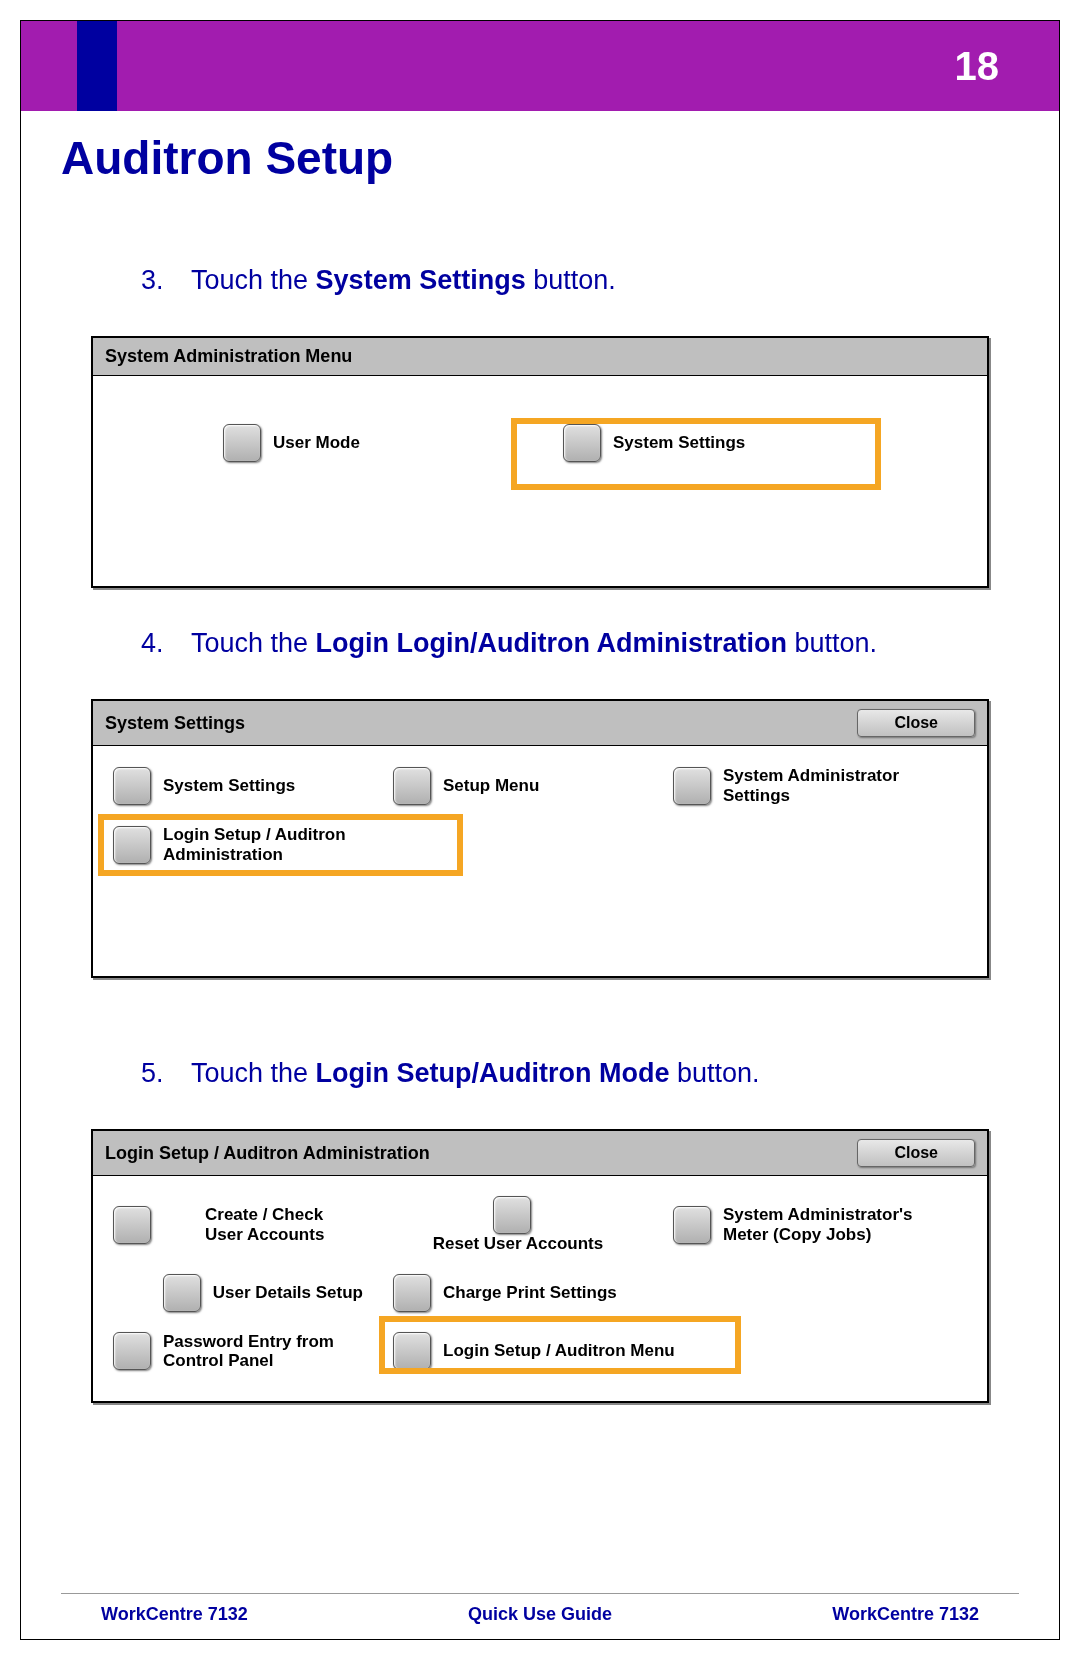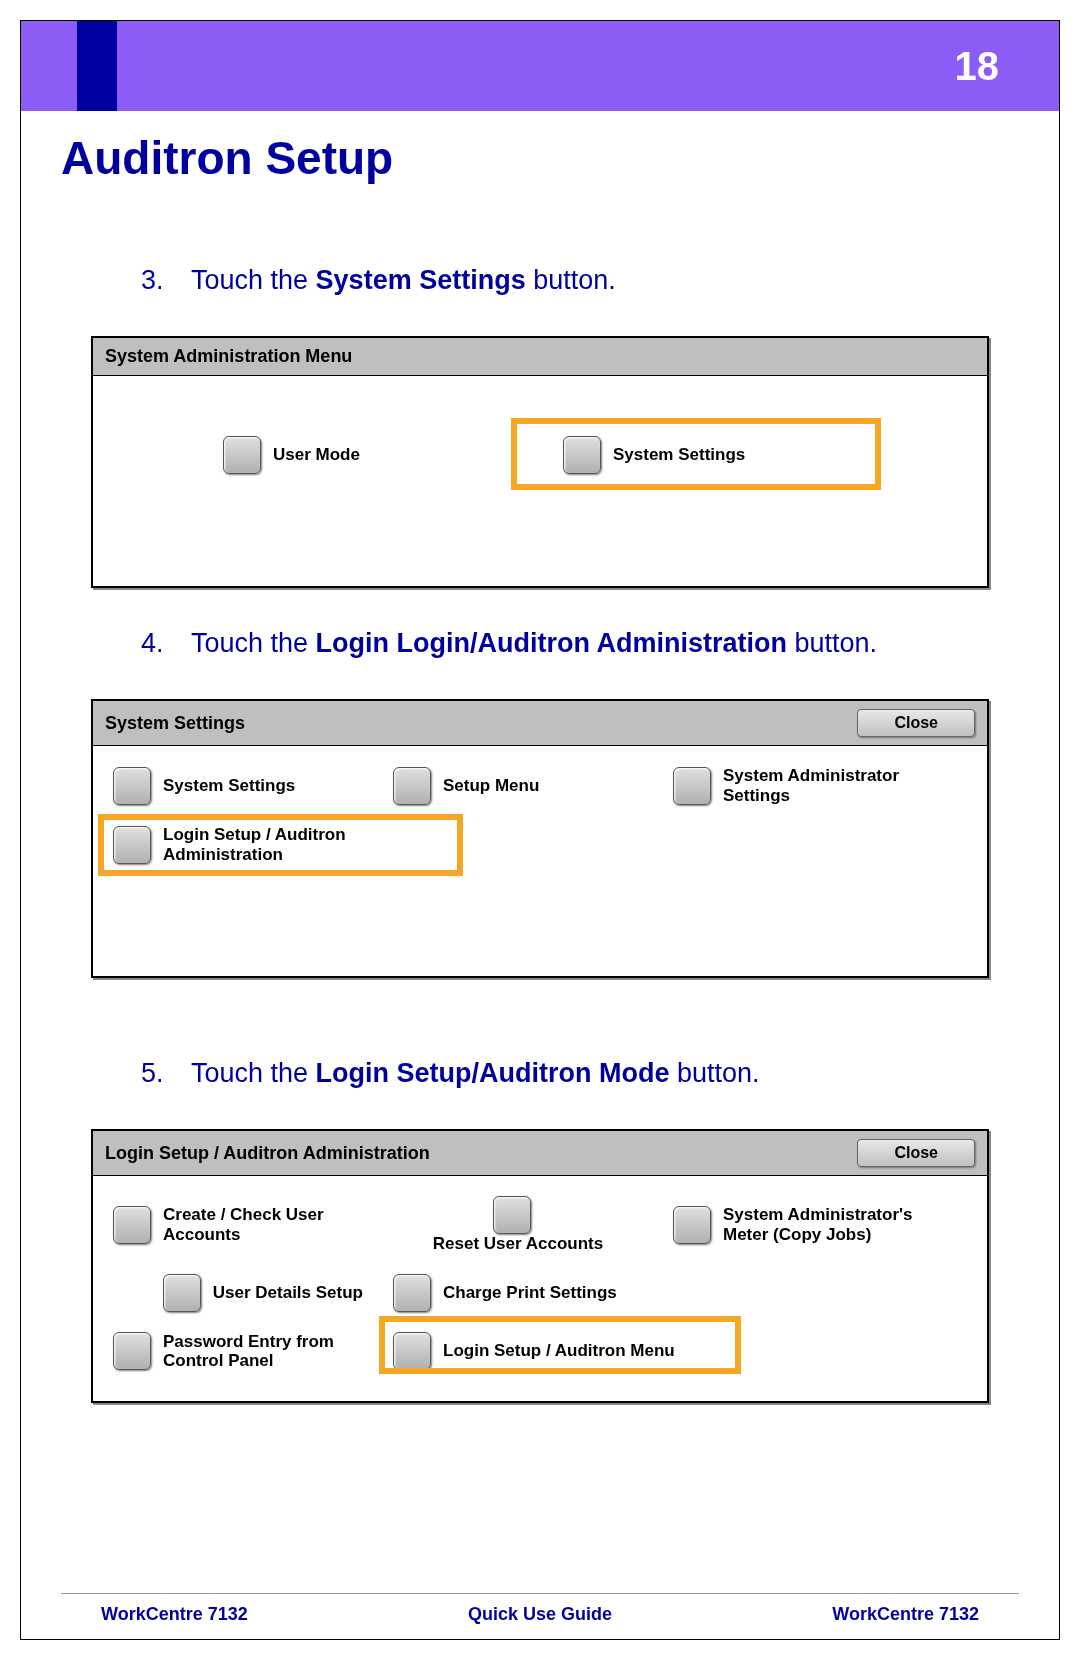--- a/index.html
+++ b/index.html
@@ -1,30 +1,30 @@
 <!DOCTYPE html>
 <html><head>
 <meta charset="utf-8">
 <style>
   * { box-sizing: border-box; margin: 0; padding: 0; }
   body { font-family: Arial, Helvetica, sans-serif; background: #fff; width: 1080px; height: 1669px; position: relative; }
   .page-border { border: 1px solid #000; margin: 20px; height: 1620px; position: relative; overflow: hidden; }
-  .header-bar { background: #8b5cf6; height: 90px; display: flex; justify-content: space-between; align-items: center; padding: 0 60px 0 56px; }
+  .header-bar { background: #a21caf; height: 90px; display: flex; justify-content: space-between; align-items: center; padding: 0 60px 0 56px; }
   .header-left { width: 40px; height: 90px; background: #0000a0; }
   .page-number { color: #fff; font-size: 40px; font-weight: bold; }
   .main-title { color: #0000a0; font-size: 46px; font-weight: bold; padding: 20px 40px 40px 40px; }
   .content { padding: 0 70px; }
   .step { color: #0000a0; font-size: 27px; margin: 40px 0 40px 50px; display: flex; }
   .step-num { width: 50px; flex-shrink: 0; }
   .step-text { flex: 1; }
   .panel { border: 2px solid #000; background: #fff; margin: 0 0 40px 0; box-shadow: 2px 2px 0 #888; }
   .panel-header { background: #bfbfbf; border-bottom: 1px solid #000; padding: 8px 12px; font-weight: bold; font-size: 18px; display: flex; justify-content: space-between; align-items: center; }
   .close-btn { background: linear-gradient(#e8e8e8, #c0c0c0); border: 1px solid #666; border-radius: 4px; padding: 4px 36px; font-weight: bold; font-size: 16px; box-shadow: 1px 1px 2px rgba(0,0,0,0.4); text-align: center; }
   .panel-body { padding: 20px 20px 30px 20px; min-height: 120px; position: relative; }
-  .panel-body.tall { min-height: 210px; padding-top: 60px; }
+  .panel-body.tall { min-height: 210px; padding-top: 48px; }
   .btn-row { display: flex; gap: 30px; margin-bottom: 20px; }
   .ui-btn { display: flex; align-items: center; width: 260px; }
   .ui-btn.wide { width: 290px; }
   .btn-icon { width: 38px; height: 38px; background: linear-gradient(#e0e0e0, #b0b0b0); border: 1px solid #555; border-radius: 6px; box-shadow: inset 1px 1px 2px #fff, 1px 1px 2px rgba(0,0,0,0.5); flex-shrink: 0; margin-right: 12px; }
   .btn-label { font-weight: bold; font-size: 17px; line-height: 1.15; }
   .highlight-box { border: 6px solid #f5a623; position: absolute; pointer-events: none; }
   .footer { position: absolute; bottom: 14px; left: 0; right: 0; display: flex; justify-content: space-between; padding: 0 40px; color: #0000a0; font-weight: bold; font-size: 18px; border-top: 1px solid #999; margin: 0 40px; padding-top: 10px; }
 </style>
 </head>
 <body>
@@ -110,21 +110,21 @@
       </div>
     </div>
 
     <div class="panel">
       <div class="panel-header">
         <span>Login Setup / Auditron Administration</span>
         <button class="close-btn">Close</button>
       </div>
       <div class="panel-body" style="min-height:210px;">
         <div class="btn-row">
-          <div class="ui-btn" style="width:250px;">
+          <div class="ui-btn" style="width:250px;gap:42px;">
             <div class="btn-icon"></div>
             <div class="btn-label">Create / Check User Accounts</div>
           </div>
           <div class="ui-btn" style="width:250px;flex-direction:column;">
             <div class="btn-icon"></div>
             <div class="btn-label">Reset User Accounts</div>
           </div>
           <div class="ui-btn" style="width:260px;">
             <div class="btn-icon"></div>
             <div class="btn-label">System Administrator's Meter (Copy Jobs)</div>

